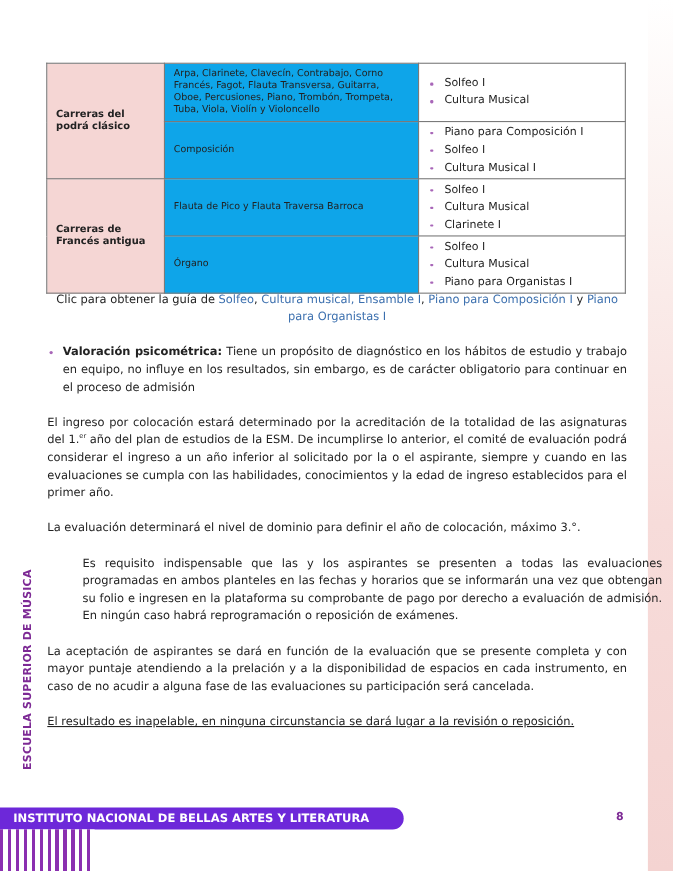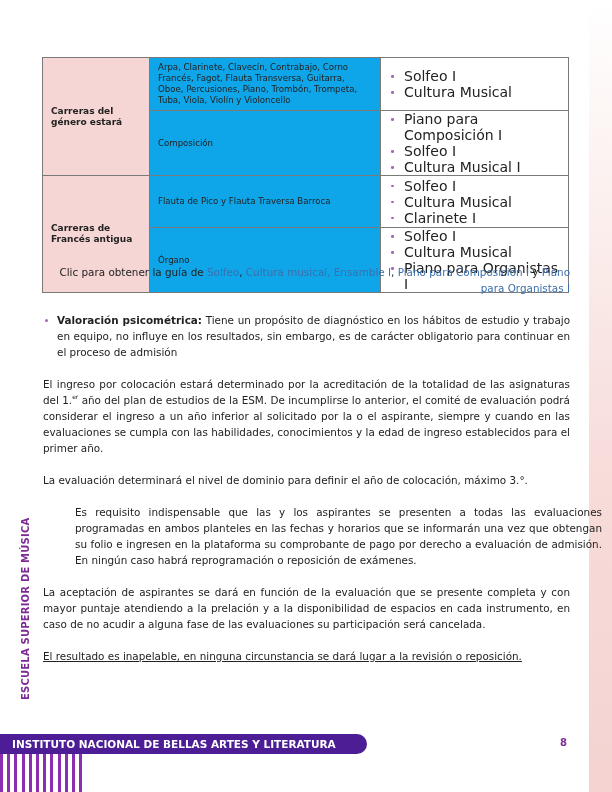--- a/index.html
+++ b/index.html
@@ -20,21 +20,21 @@
     table.careers td {
       border: 1px solid #7a7a7a; vertical-align: middle; padding: 0 8px;
     }
     td.cat {
       background: #f5d6d4; width: 90px; font-weight: bold; color: #222;
       font-size: 9px; line-height: 11px;
     }
     td.prog { background: #0ea5e9; width: 214px; color: #222; }
     td.subj { background: #ffffff; padding: 2px 8px 2px 8px; }
     ul.subjects { list-style: none; margin: 0; padding: 0; }
-    ul.subjects li { position: relative; padding-left: 15px; line-height: 16px; font-family: "DejaVu Sans", sans-serif; font-size: 14px; }
+    ul.subjects li { position: relative; padding-left: 15px; line-height: 16px; font-family: "DejaVu Sans", sans-serif; font-size: 10px; }
     ul.subjects li::before {
       content: ""; position: absolute; left: 2px; top: 7px; width: 2.5px; height: 2.5px;
       background: #a866b8; border-radius: 50%;
     }
     .body-text {
       position: absolute; left: 43px; width: 527px; font-size: 10.4px; line-height: 16px;
       text-align: justify; color: #222;
     }
     .link { color: #3b6fae; }
     .bullet-para { position: relative; padding-left: 14px; }
@@ -43,42 +43,42 @@
     }
     .bold { font-weight: bold; }
     sup { font-size: 6px; line-height: 0; vertical-align: 5px; }
     .side-label {
       position: absolute; left: 20px; top: 700px; transform-origin: 0 0; transform: rotate(-90deg);
       font-size: 10px; font-weight: bold; color: #7d2a95; white-space: nowrap; letter-spacing: 0.2px;
       width: 185px;
     }
     .footer-bar {
       position: absolute; left: 0; top: 734px; width: 367px; height: 20px;
-      background: #4c1d95; border-radius: 0 10px 10px 0;
+      background: #6d28d9; border-radius: 0 10px 10px 0;
     }
     .footer-bar span {
       position: absolute; left: 12px; top: 4px; color: #fff; font-size: 10.5px; font-weight: bold; white-space: nowrap;
     }
     .page-num {
       position: absolute; left: 560px; top: 737px; color: #7d2a95; font-size: 10px; font-weight: bold;
     }
     .stripes {
       position: absolute; left: 0; top: 754px; width: 86px; height: 38px;
       background: repeating-linear-gradient(to right, #8a2fb0 0px, #8a2fb0 3px, #ffffff 3px, #ffffff 7.2px);
     }
   </style>
 </head>
 <body>
 
 <div class="right-strip"></div>
 
 <table class="careers">
   <tbody>
       <tr style="height:53px;">
-    <td class="cat" rowspan="2">Carreras del género estará</td>
+    <td class="cat" rowspan="2">Carreras del podrá clásico</td>
     <td class="prog">Arpa, Clarinete, Clavecín, Contrabajo, Corno Francés, Fagot, Flauta Transversa, Guitarra, Oboe, Percusiones, Piano, Trombón, Trompeta, Tuba, Viola, Violín y Violoncello</td>
     <td class="subj">
       <ul class="subjects">
         <li>Solfeo I</li>
         <li>Cultura Musical</li>
       </ul>
     </td>
   </tr>
   <tr style="height:52px;">
     <td class="prog">Composición</td>
@@ -107,21 +107,21 @@
       <ul class="subjects">
         <li>Solfeo I</li>
         <li>Cultura Musical</li>
         <li>Piano para Organistas I</li>
       </ul>
     </td>
   </tr>
 </tbody>
   </table>
 
-<div class="body-text" style="top:264px; text-align:right;">
+<div class="body-text" style="top:264px; text-align:center;">
   <span>Clic para obtener la guía de </span><a class="link">Solfeo</a><span>, </span><a class="link">Cultura musical, Ensamble I</a><span>, </span><a class="link">Piano para Composición I</a><span> y </span><a class="link">Piano para Organistas I</a>
 </div>
 
 <div class="body-text bullet-para" style="top:312px; width:513px;">
   <span class="dot"></span>
   <span class="bold">Valoración psicométrica:</span><span> Tiene un propósito de diagnóstico en los hábitos de estudio y trabajo en equipo, no influye en los resultados, sin embargo, es de carácter obligatorio para continuar en el proceso de admisión</span>
 </div>
 
 <div class="body-text" style="top:376px;">
   <span>El ingreso por colocación estará determinado por la acreditación de la totalidad de las asignaturas del 1.</span><sup>er</sup><span> año del plan de estudios de la ESM. De incumplirse lo anterior, el comité de evaluación podrá considerar el ingreso a un año inferior al solicitado por la o el aspirante, siempre y cuando en las evaluaciones se cumpla con las habilidades, conocimientos y la edad de ingreso establecidos para el primer año.</span>

